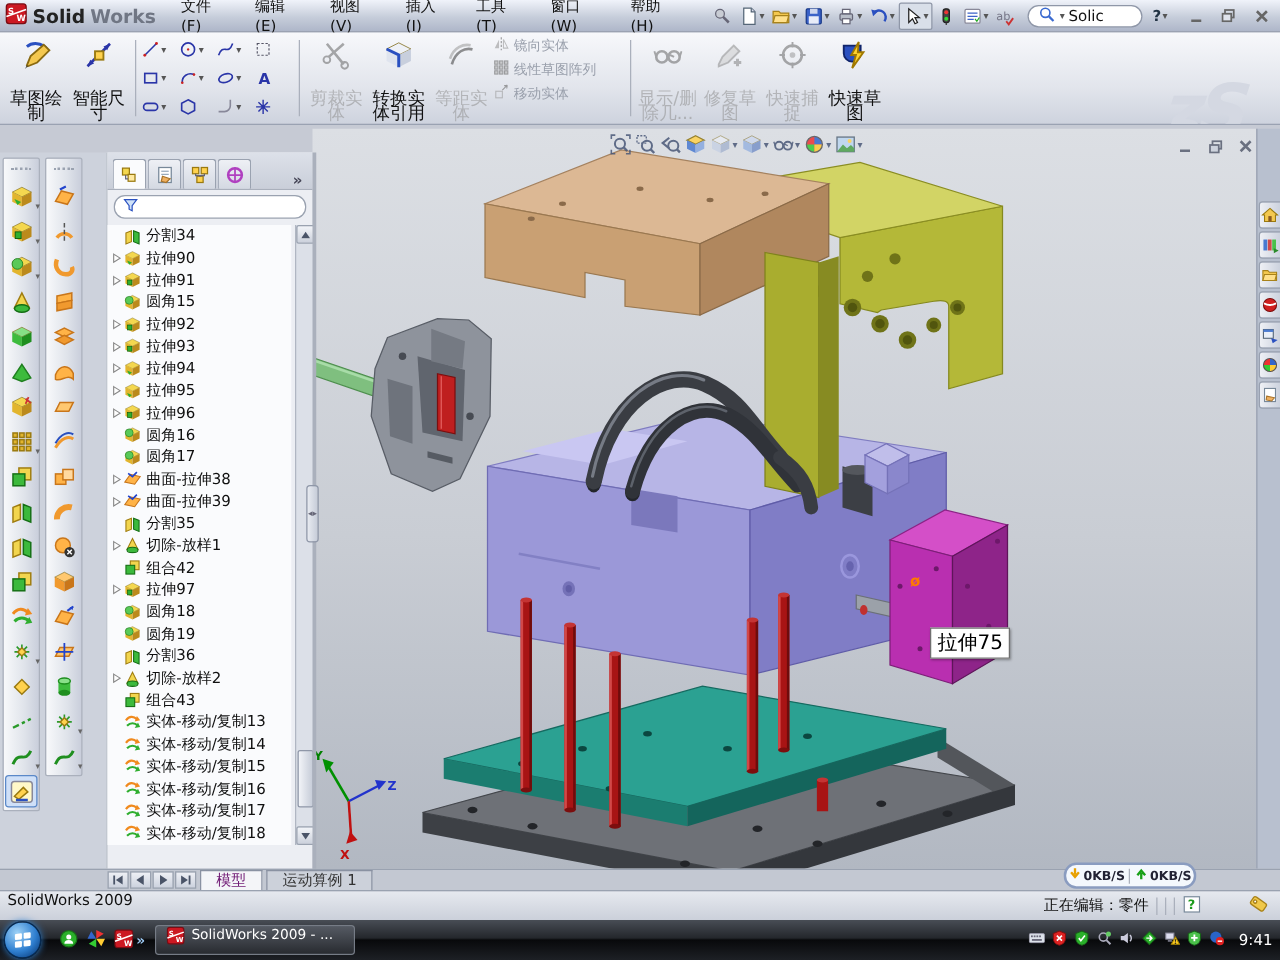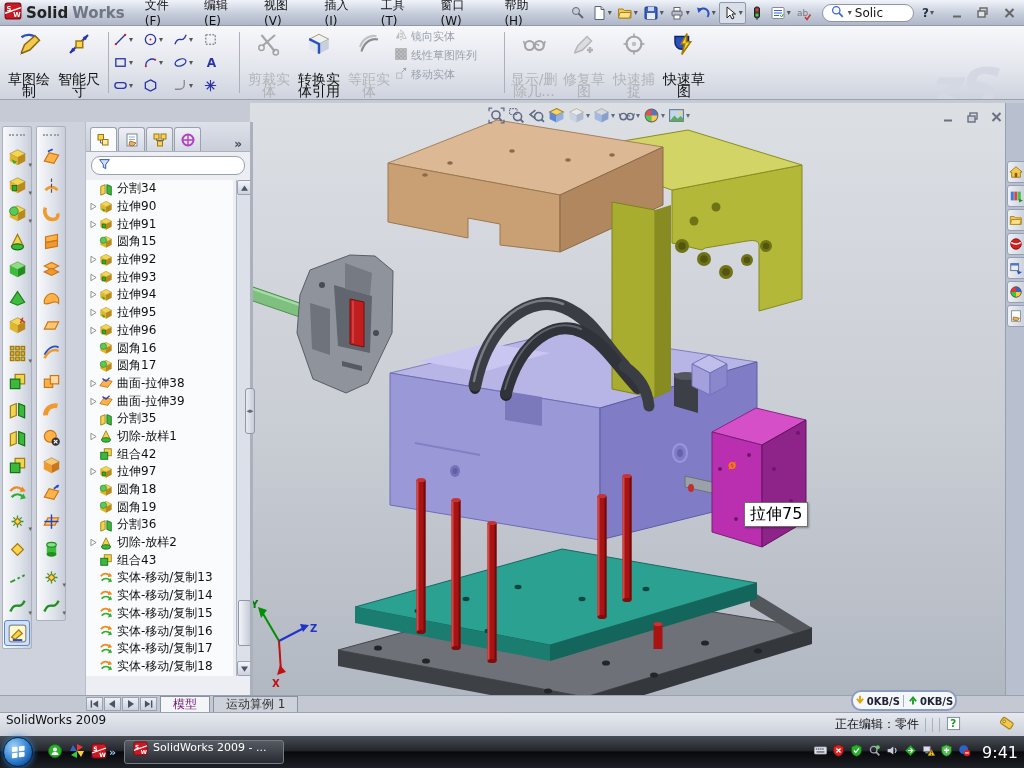--- a/index.html
+++ b/index.html
@@ -105,21 +105,21 @@
 #startorb{width:30px;height:30px;border-radius:50%;margin-left:3px;background:radial-gradient(circle at 35% 30%,#9ed2f7,#2f7fd0 55%,#0b3e7e 90%);border:1px solid #062a52;display:flex;align-items:center;justify-content:center;box-shadow:0 0 6px #2f7fd0}
 #quicklaunch{display:flex;align-items:center;gap:6px;margin-left:14px}
 #quicklaunch svg{width:16px;height:16px}
 #qlchev{color:#9ecbf5;font-weight:bold;font-size:11px;margin-left:2px}
 .taskwin{height:24px;display:flex;align-items:flex-start;gap:5px;border-radius:3px;padding:0 8px;margin-left:8px;color:#fff;font-size:11px;max-width:160px;white-space:nowrap;overflow:hidden}
 .taskwin svg{flex:0 0 auto;width:15px;height:15px}
 #twin1{background:linear-gradient(#555a63,#282b30);border:1px solid #767c86;width:162px}
 #twin2{background:linear-gradient(#3c4046,#1c1f23);border:1px solid #565b63;width:148px}
 #traygroup{margin-left:auto;display:flex;align-items:center;gap:5px;margin-right:6px}
 #traygroup svg{width:13px;height:13px}
-#clock{color:#fff;font-size:16px;margin-left:6px}
+#clock{color:#fff;font-size:12px;margin-left:6px}
 text{font-family:"DejaVu Sans",sans-serif}
 </style>
 </head>
 <body>
 
 <div id="screen">
 
   <div id="titlebar" class="abs">
     <span id="applogo">
       <span><svg width="18" height="18" viewBox="0 0 16 16">

